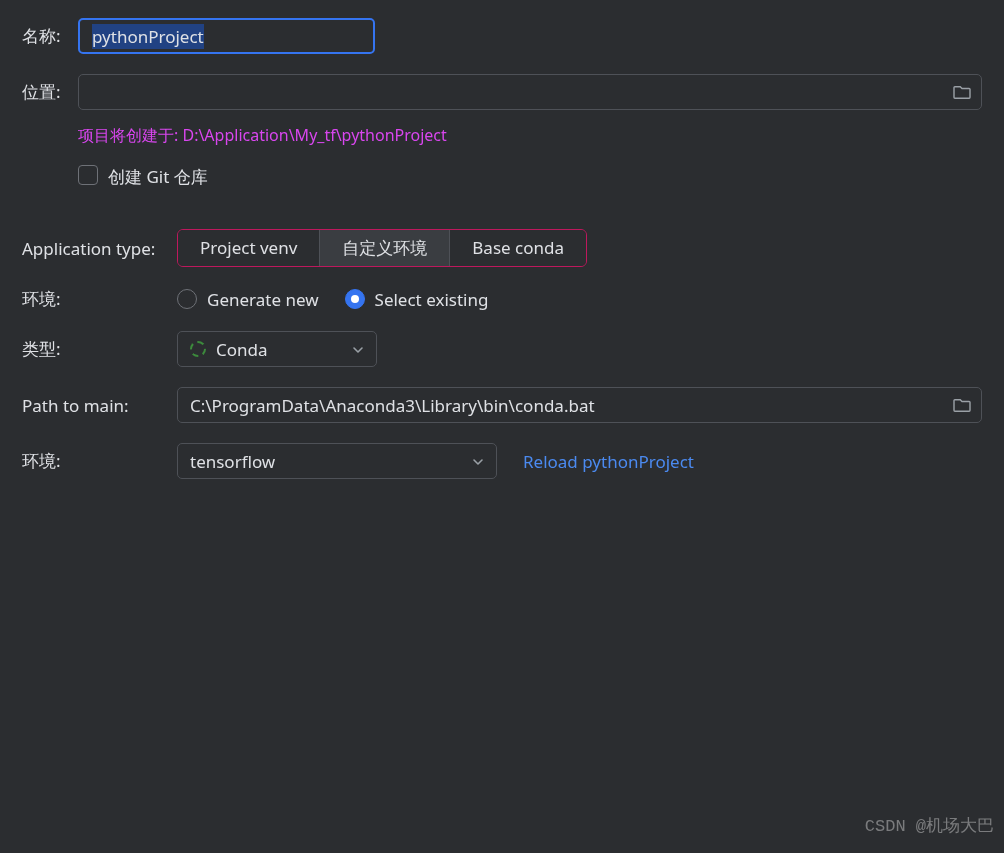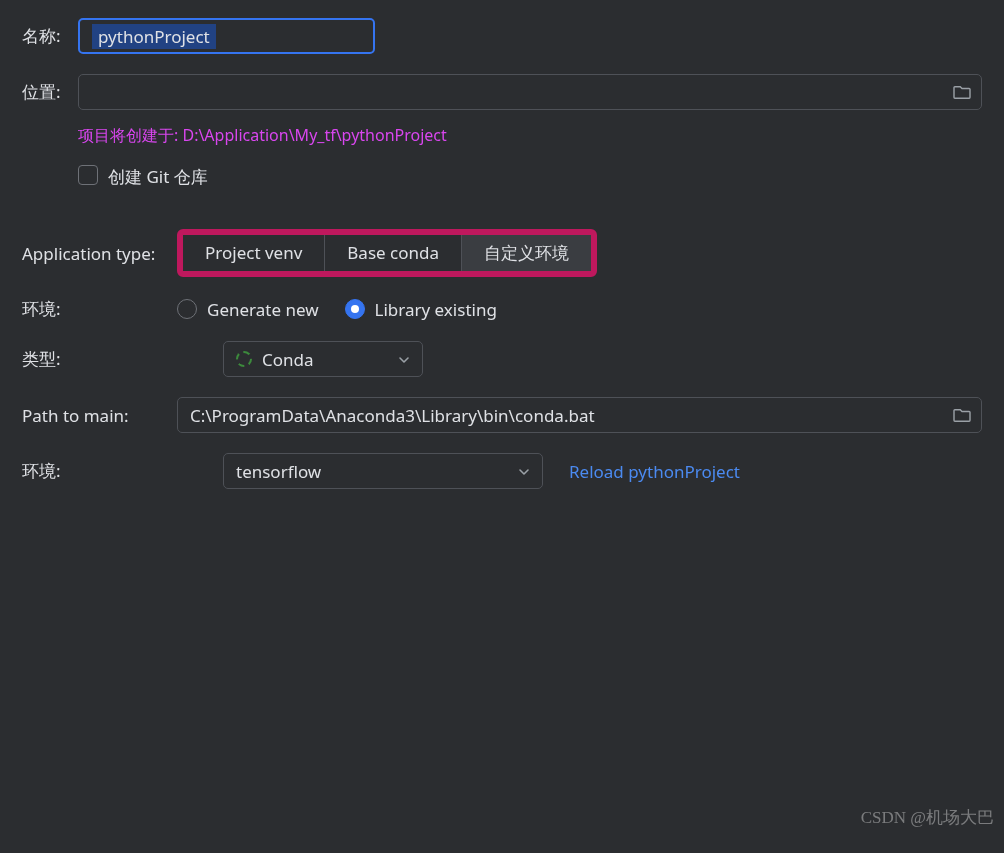--- a/index.html
+++ b/index.html
@@ -27,21 +27,21 @@
     display: flex;
     align-items: center;
     position: relative;
   }
   .input-focused {
     border: 2px solid #3574f0;
     background: #2b2d30;
   }
   .input-focused .sel {
     background: #214283;
-    padding: 1px 6px;
+    padding: 1px 0;
   }
   .folder-icon {
     position: absolute;
     right: 10px;
     top: 50%;
     transform: translateY(-50%);
     color: #9aa0a6;
   }
   .folder-icon svg { display: block; }
   .helper {
@@ -71,21 +71,21 @@
     align-items: center;
     justify-content: center;
   }
   .cbox.checked {
     background: #3574f0;
     border-color: #3574f0;
   }
   .cbox.checked svg { display: block; }
   .segmented {
     display: inline-flex;
-    border: 6px solid #be185d;
+    border: 1px solid #be185d;
     border-radius: 6px;
     overflow: hidden;
   }
   .seg-item {
     padding: 6px 22px;
     font-size: 17px;
     color: #dfe1e5;
     background: #2b2d30;
     border-right: 1px solid #4e5157;
     cursor: pointer;
@@ -119,37 +119,36 @@
   .select {
     display: inline-flex;
     align-items: center;
     gap: 10px;
     background: #2b2d30;
     border: 1px solid #4e5157;
     border-radius: 5px;
     height: 36px;
     padding: 12px 12px;
     min-width: 200px;
-    margin-left: 46px;
   }
   .select .chev { margin-left: auto; color: #9aa0a6; }
   .select-wide { width: 320px; }
   .conda-icon {
     width: 16px; height: 16px;
     border: 2px dashed #3c8a3c;
     border-radius: 50%;
   }
   .link { color: #4b8af0; cursor: pointer; }
   .watermark {
     position: absolute;
     right: 10px;
-    bottom: 24px;
+    bottom: 16px;
     color: rgba(220,220,220,0.45);
     font-size: 17px;
-    font-family: Liberation Serif, serif;
+    font-family: Liberation Mono, monospace;
   }
   .mt-6 { margin-top: 6px; }
 </style>
 </head>
 <body>
 
 <div class="container">
 
   <div class="row">
     <div class="label-col label-narrow">名称:</div>
@@ -181,35 +180,35 @@
     <label class="checkbox">
       <span class="cbox"></span>
       <span>创建 Git 仓库</span>
     </label>
   </div>
 
   <div class="row">
     <div class="label-col">Application type:</div>
     <div class="segmented">
       <div class="seg-item">Project venv</div>
+      <div class="seg-item selected">自定义环境</div>
       <div class="seg-item">Base conda</div>
-      <div class="seg-item selected">自定义环境</div>
     </div>
   </div>
 
   <div class="row mt-6">
     <div class="label-col">环境:</div>
     <div class="radio-group">
       <label class="radio">
         <span class="rcircle"></span>
         <span>Generate new</span>
       </label>
       <label class="radio">
         <span class="rcircle checked"></span>
-        <span>Library existing</span>
+        <span>Select existing</span>
       </label>
     </div>
   </div>
 
   <div class="row">
     <div class="label-col">类型:</div>
     <div class="select">
       <span class="conda-icon"></span>
       <span>Conda</span>
       <span class="chev">

